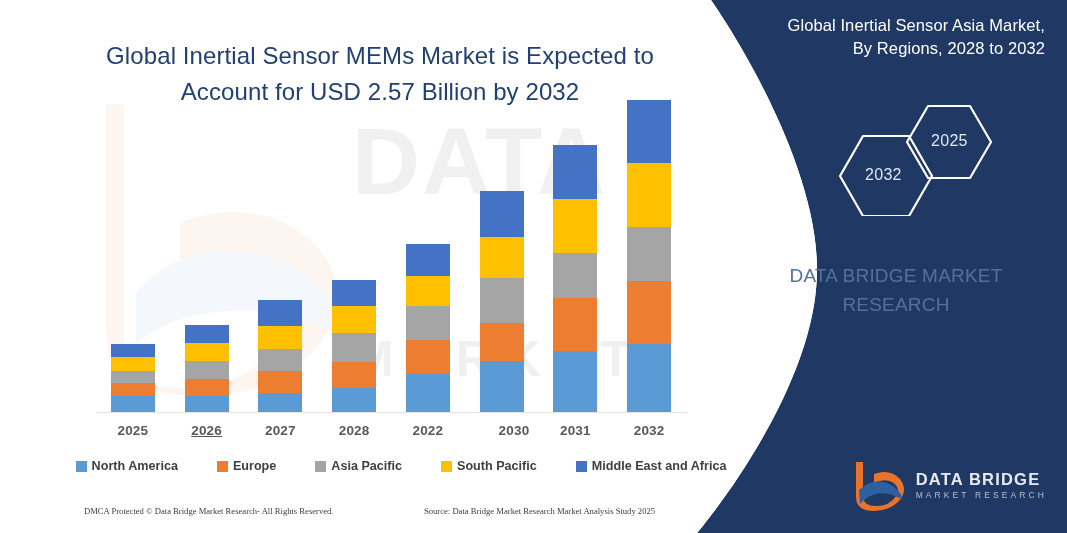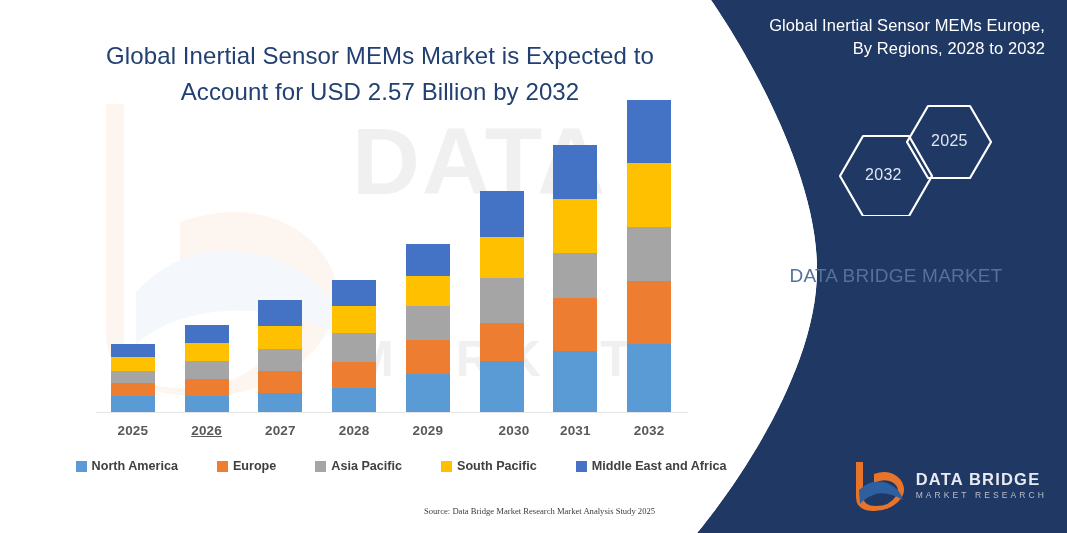--- a/index.html
+++ b/index.html
@@ -167,21 +167,21 @@
         <div class="seg" style="background: rgb(237, 125, 49); height: 63.2px;"></div>
         <div class="seg" style="background: rgb(91, 155, 213); height: 68.0615px;"></div>
       </div>
     </div>
   <div class="axis-line"></div>
   <div class="xlabels" id="xlabels">
       <div class="xlabel" style="left: 6.875px;">2025</div>
       <div class="xlabel" style="left: 80.625px; text-decoration: underline;">2026</div>
       <div class="xlabel" style="left: 154.375px;">2027</div>
       <div class="xlabel" style="left: 228.125px;">2028</div>
-      <div class="xlabel" style="left: 301.875px;">2029</div>
+      <div class="xlabel" style="left: 301.875px;">2022</div>
       <div class="xlabel" style="left: 388px;">2030</div>
       <div class="xlabel" style="left: 449.375px;">2031</div>
       <div class="xlabel" style="left: 523.125px;">2032</div>
     </div>
 
   <div class="legend" id="legend">
       <div class="legend-item">
         <span class="legend-swatch" style="background: rgb(91, 155, 213);"></span>
         <span class="legend-label">North America</span>
       </div>
@@ -197,45 +197,47 @@
         <span class="legend-swatch" style="background: rgb(255, 192, 0);"></span>
         <span class="legend-label">South Pacific</span>
       </div>
       <div class="legend-item">
         <span class="legend-swatch" style="background: rgb(68, 114, 196);"></span>
         <span class="legend-label">Middle East and Africa</span>
       </div>
     </div>
 
   <div class="footer">
+    <span class="f-left">DMCA Protected © Data Bridge Market Research- All Rights Reserved.</span>
     <span class="f-right">Source: Data Bridge Market Research  Market Analysis Study 2025</span>
   </div>
 
   <div class="navy-panel">
     <svg class="navy-curve" viewBox="0 0 400 533" preserveAspectRatio="none">
       <path d="M0 0 L44 0 L44 0 C44 0 150 150 150 270 C150 392 30 533 30 533 L0 533 Z" fill="#ffffff"></path>
       <path d="M44 0 C44 0 150 150 150 270 C150 392 30 533 30 533 L0 533 L0 0 Z" fill="#ffffff"></path>
     </svg>
 
     <div class="panel-title">
-      <div>Global Inertial Sensor MEMs Europe,</div>
+      <div>Global Inertial Sensor Asia Market,</div>
       <div>By Regions, 2028 to 2032</div>
     </div>
 
     <div class="hex-wrap">
       <svg width="210" height="120" viewBox="0 0 210 120">
         <polygon points="93,10 135,10 156,46 135,82 93,82 72,46" fill="none" stroke="#ffffff" stroke-width="2.2" stroke-linejoin="round"></polygon>
         <polygon points="28,40 74,40 97,80 74,120 28,120 5,80" fill="none" stroke="#ffffff" stroke-width="2.2" stroke-linejoin="round"></polygon>
       </svg>
       <span class="hex-label" style="top:36px; left:96px;">2025</span>
       <span class="hex-label" style="top:70px; left:30px;">2032</span>
     </div>
 
     <div class="brand-sub">
       <div>DATA BRIDGE MARKET</div>
+      <div>RESEARCH</div>
     </div>
 
     <div class="logo">
       <div class="logo-mark">
         <svg width="52" height="52" viewBox="0 0 52 52">
           <path d="M9 3 L9 37 Q9 47 22 47 Q36 47 42 37 Q47 28 38 23 Q30 19 20 24 L20 15
                    Q36 9 46 20 Q55 32 44 43 Q34 52 20 52 Q2 52 2 38 L2 3 Z" fill="#e8742c"></path>
           <path d="M5 31 Q18 19 33 24 Q46 29 49 41 Q34 32 22 35 Q12 38 6 45 Z" fill="#2e5f9e"></path>
         </svg>
       </div>

